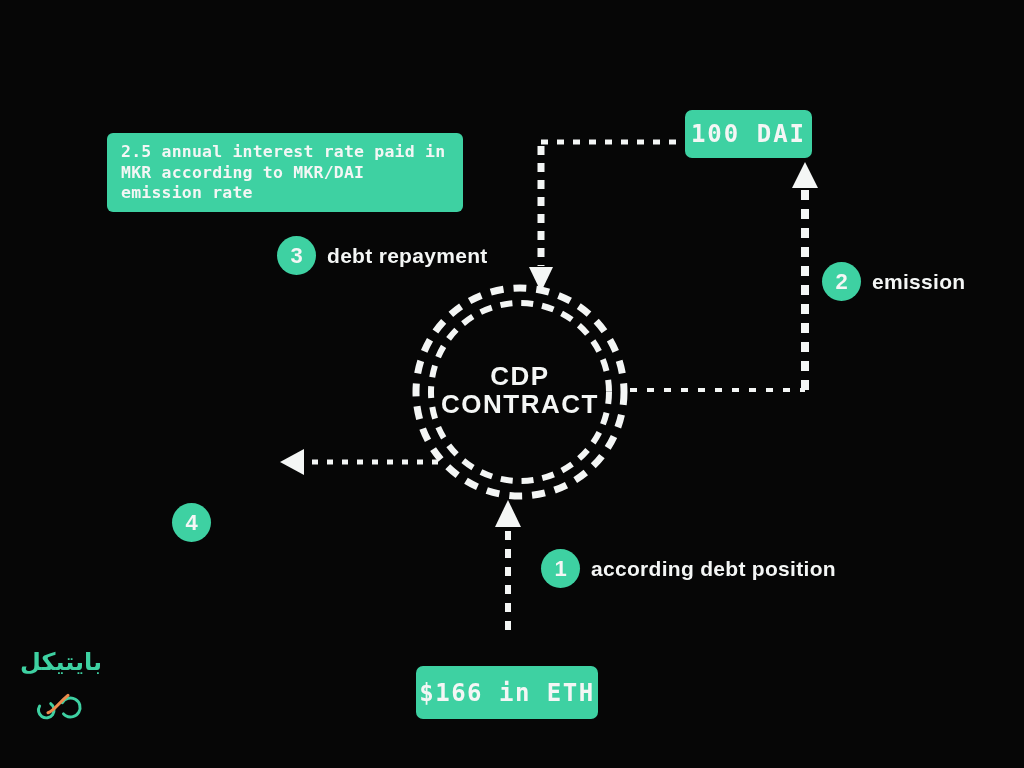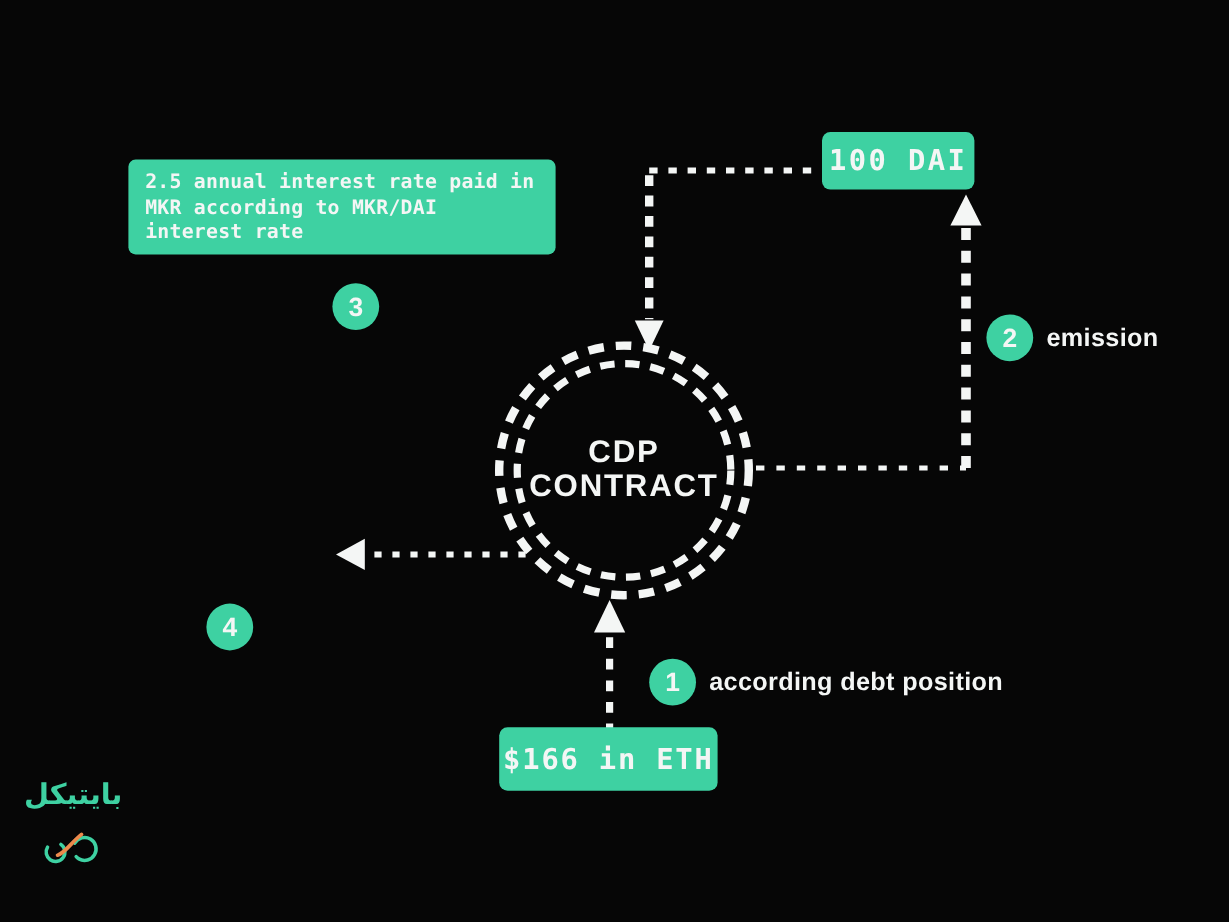--- a/index.html
+++ b/index.html
@@ -24,21 +24,21 @@
     font-weight:700;white-space:pre;
   }
   .infobox{
     position:absolute;left:107px;top:133px;width:356px;height:79px;
     background:var(--accent);border-radius:6px;padding:9px 12px 0 14px;
     color:var(--ink);font-family:"DejaVu Sans Mono","Liberation Mono",monospace;
     font-weight:700;font-size:16.5px;line-height:20.5px;letter-spacing:.2px;
   }
   .box-dai{left:685px;top:110px;width:127px;height:48px;font-size:24px;letter-spacing:2px;}
   .box-ethout{left:40px;top:437px;width:233px;height:47px;font-size:22px;letter-spacing:1.5px;}
-  .box-ethin{left:416px;top:606px;width:182px;height:53px;font-size:24px;letter-spacing:1.5px;}
+  .box-ethin{left:416px;top:666px;width:182px;height:53px;font-size:24px;letter-spacing:1.5px;}
 
   .steprow{position:absolute;display:flex;align-items:center;gap:11px;}
   .stepnum{
     width:39px;height:39px;border-radius:50%;background:var(--accent);
     display:flex;align-items:center;justify-content:center;flex:0 0 auto;
     color:var(--ink);font-weight:700;font-size:22px;
   }
   .steplabel{color:var(--ink);font-weight:700;font-size:21px;letter-spacing:.3px;white-space:nowrap;}
   .steplabel .l2{display:block;padding-left:9px;}
   .row-s3{left:277px;top:236px;}
@@ -81,33 +81,34 @@
     <path class="dashline" d="M438,462 H302" stroke-width="5" stroke-dasharray="6 9"></path>
     <polygon class="arrowhead" points="280,462 304,449 304,475"></polygon>
 
     <path class="dashline" d="M508,630 V526" stroke-width="6" stroke-dasharray="9 9"></path>
     <polygon class="arrowhead" points="508,500 495,527 521,527"></polygon>
   </svg>
 
   <div class="infobox">
     <div>2.5 annual interest rate paid in</div>
     <div>MKR according to MKR/DAI</div>
-    <div>interest rate</div>
+    <div>emission rate</div>
   </div>
 
   <div class="tealbox box-dai">100 DAI</div>
   <div class="tealbox box-ethin">$166 in ETH</div>
 
   <div class="cdp-label">
     <span>CDP</span>
     <span>CONTRACT</span>
   </div>
 
   <div class="steprow row-s3">
     <div class="stepnum">3</div>
+    <div class="steplabel">debt repayment</div>
   </div>
 
   <div class="steprow row-s2">
     <div class="stepnum">2</div>
     <div class="steplabel">emission</div>
   </div>
 
   <div class="steprow row-s4">
     <div class="stepnum">4</div>
   </div>

